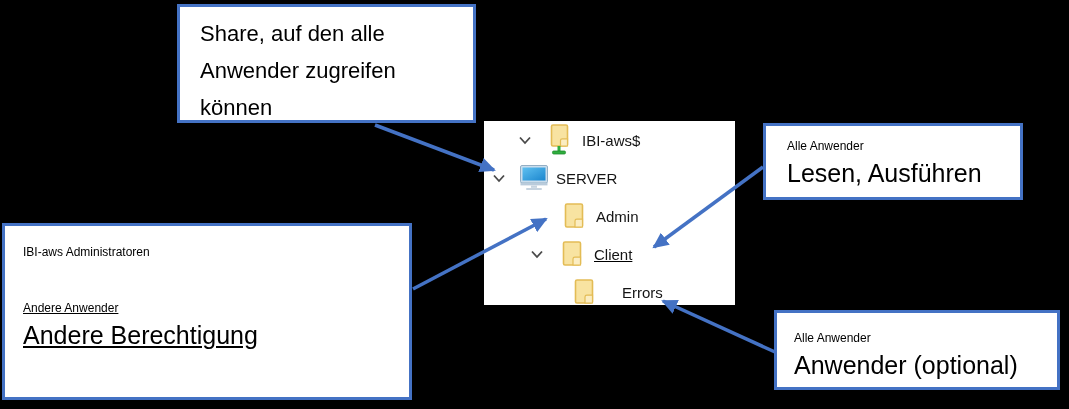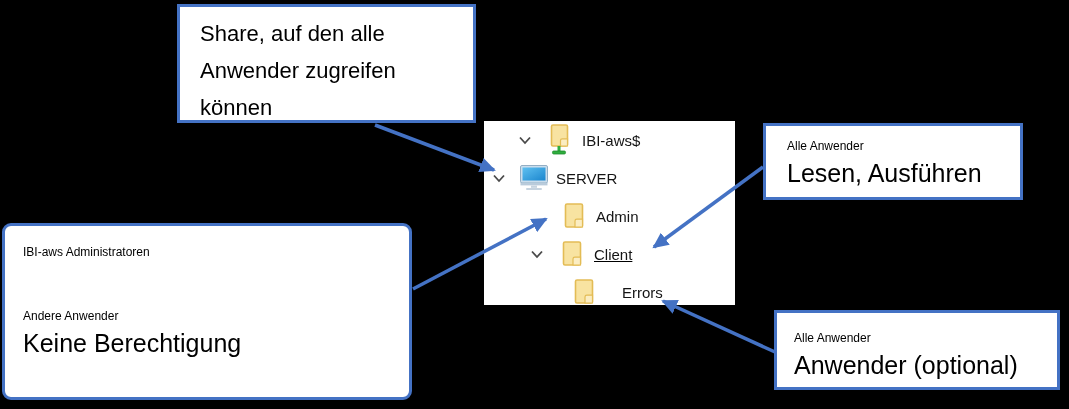--- a/index.html
+++ b/index.html
@@ -9,22 +9,22 @@
   }
   
   .callout{
     position:absolute;background:#fff;border:3px solid #4472C4;
     box-sizing:border-box;color:#000;z-index:2;
   }
   .callout .small{font-size:12px;line-height:24px;}
   .callout .large{font-size:25px;line-height:31px;}
   #callout-share{left:177px;top:4px;width:299px;height:119px;padding:8px 8px 10px 20px;}
   #callout-share .body{font-size:22px;line-height:37px;white-space:pre-line;}
-  #callout-admin{left:2px;top:223px;width:410px;height:177px;padding:14px 8px 16px 18px;border-radius:9px;}
-  #callout-admin .group2{margin-top:40px;}
+  #callout-admin{left:2px;top:223px;width:410px;height:177px;padding:14px 8px 16px 18px;}
+  #callout-admin .group2{margin-top:32px;text-decoration:underline;}
   #callout-client{left:763px;top:123px;width:260px;height:77px;padding:8px 6px 0 21px;}
   #callout-errors{left:774px;top:310px;width:286px;height:80px;padding:13px 6px 0 17px;}
   
   .tree-panel{
     position:absolute;left:484px;top:121px;width:251px;height:184px;
     background:#fff;z-index:1;overflow:hidden;
   }
   .tree-row{display:flex;align-items:center;height:38px;}
   .chev{width:14px;height:14px;margin-right:14px;flex:0 0 auto;display:flex;align-items:center;}
   .ticon{width:28px;height:32px;margin-right:8px;flex:0 0 auto;display:flex;align-items:center;}
@@ -127,21 +127,21 @@
 Anwender zugreifen
 können</div>
   </div>
 
   <div class="callout" id="callout-admin">
     <div class="group1">
       <div class="small">IBI-aws Administratoren</div>
     </div>
     <div class="group2">
       <div class="small">Andere Anwender</div>
-      <div class="large">Keine Berechtigung</div>
+      <div class="large">Andere Berechtigung</div>
     </div>
   </div>
 
   <div class="callout" id="callout-client">
     <div class="small">Alle Anwender</div>
     <div class="large">Lesen, Ausführen</div>
   </div>
 
   <div class="callout" id="callout-errors">
     <div class="small">Alle Anwender</div>

